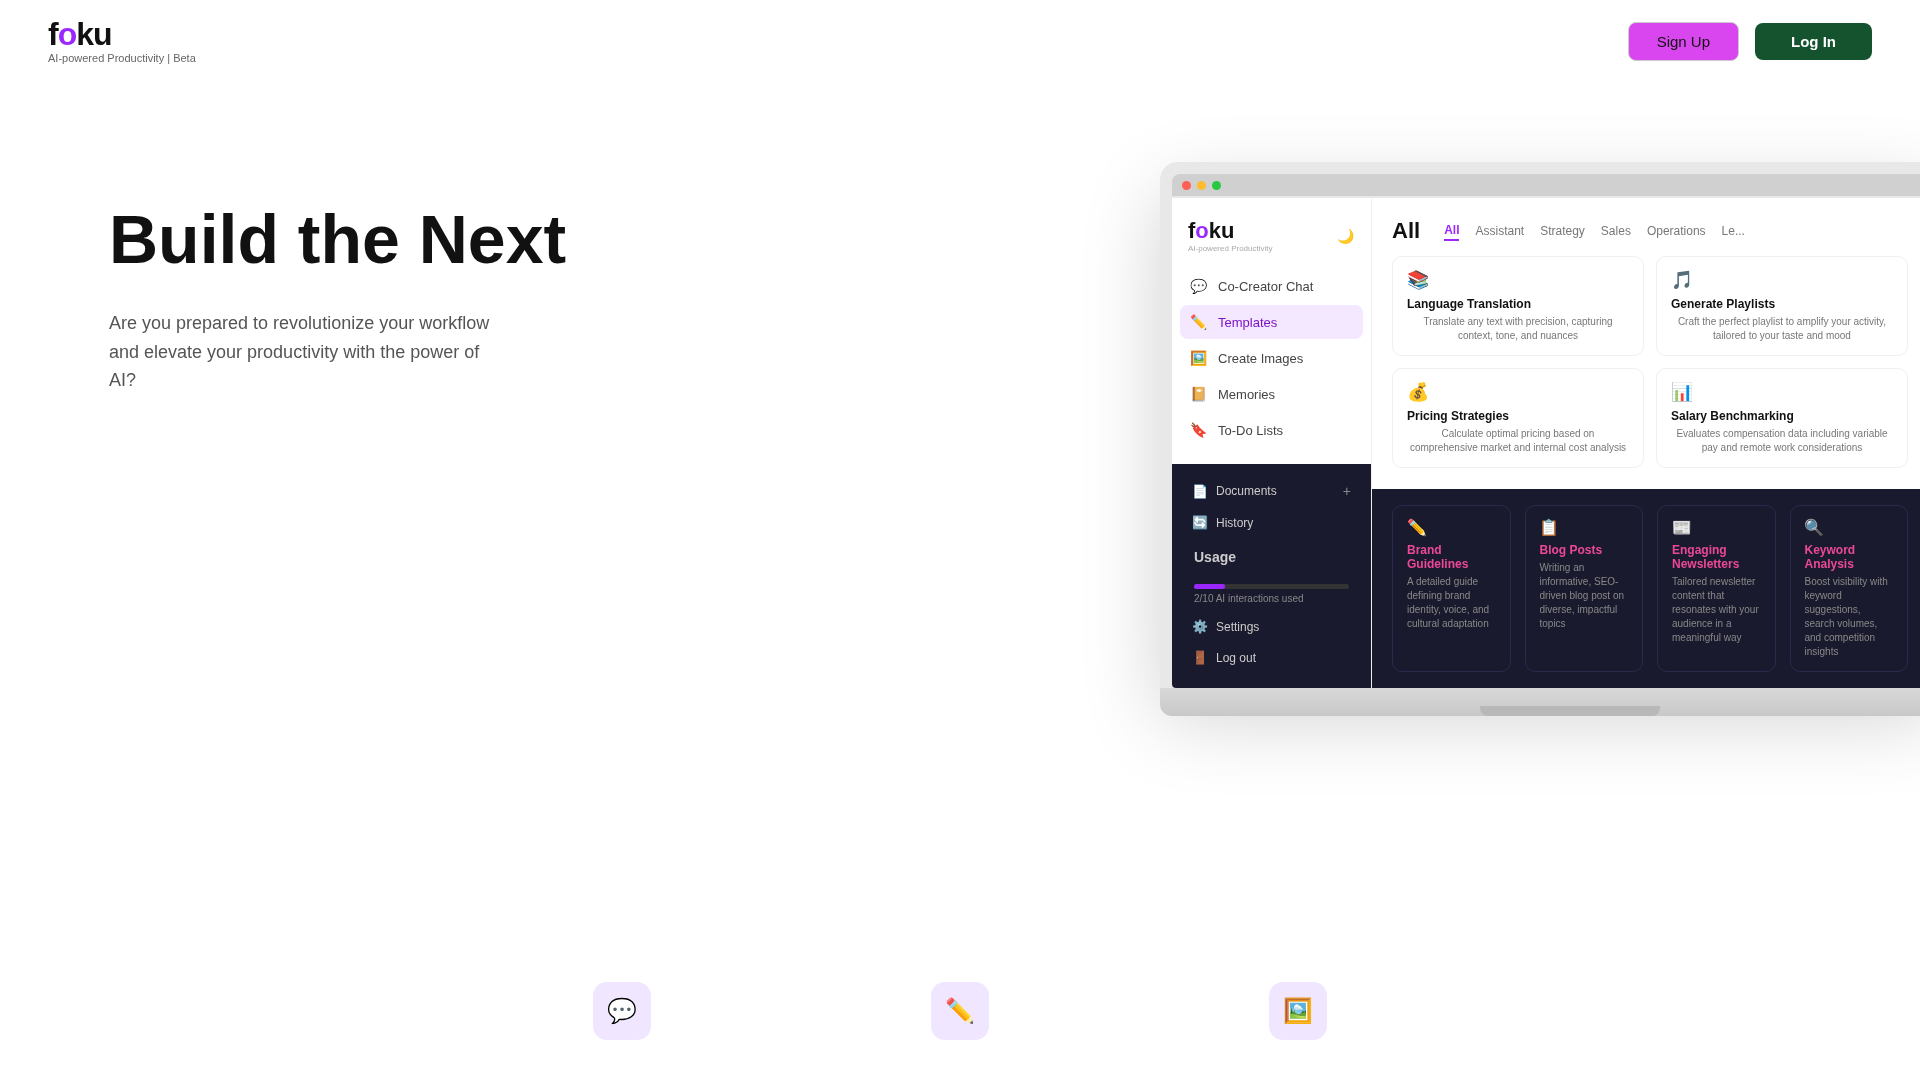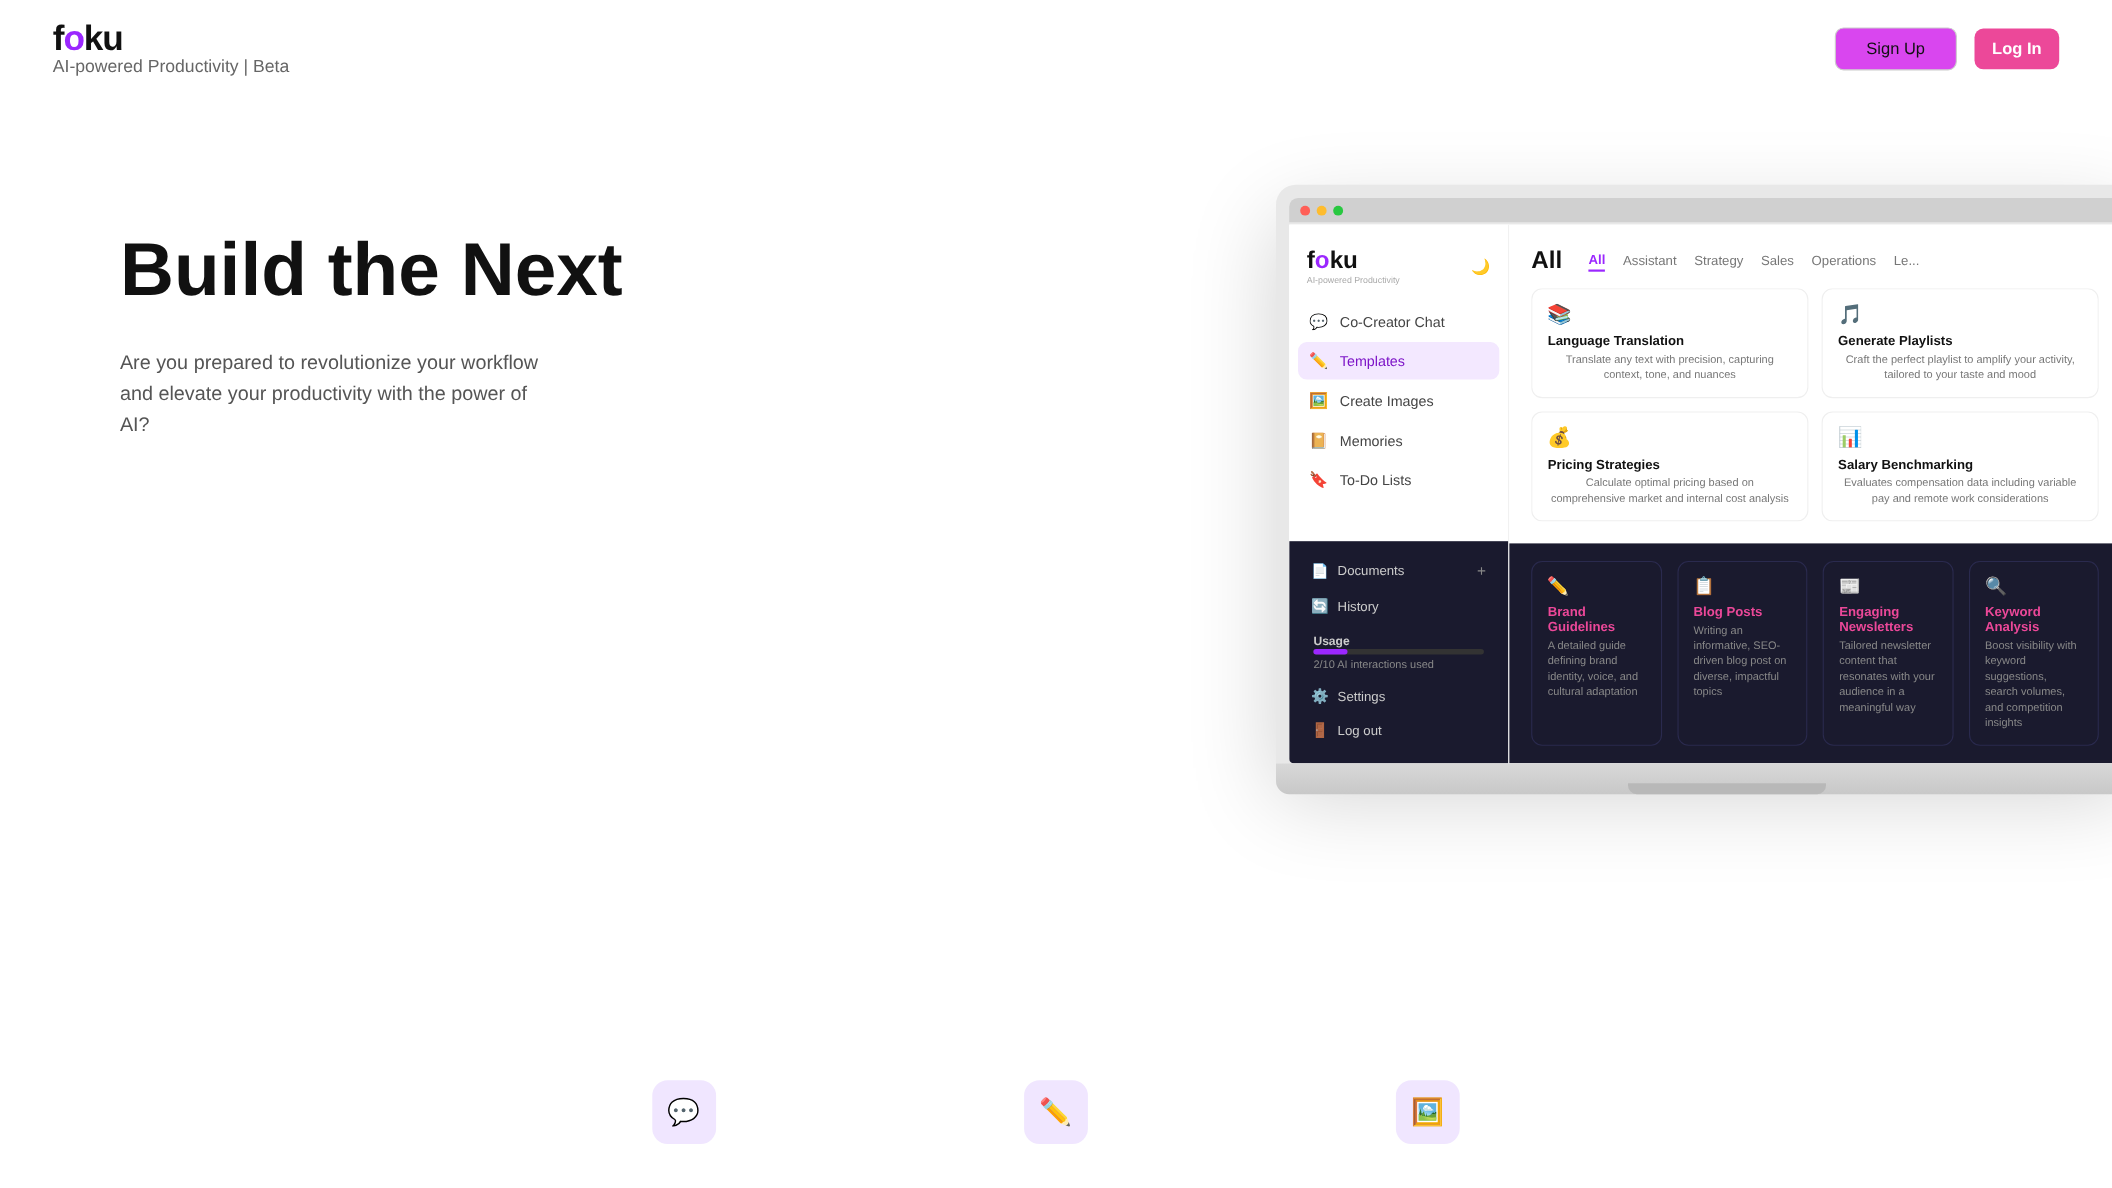--- a/index.html
+++ b/index.html
@@ -23,36 +23,36 @@
     }
     .logo-wrap { display: flex; flex-direction: column; }
     .logo-text {
       font-size: 32px;
       font-weight: 800;
       color: #111;
       letter-spacing: -1px;
       line-height: 1;
     }
     .logo-text span { color: #9b27ff; }
-    .logo-subtitle { font-size: 16px; color: #666; margin-top: 2px; text-align: right; }
+    .logo-subtitle { font-size: 11px; color: #666; margin-top: 2px; text-align: right; }
     .nav-buttons { display: flex; gap: 16px; align-items: center; }
     .btn-signup {
       border: 1.5px solid #ccc;
       background: #d946ef;
       padding: 10px 28px;
       border-radius: 8px;
       font-size: 15px;
       cursor: pointer;
       color: #111;
     }
     .btn-login {
-      background: #ec4899;
+      background: #14532d;
       color: #fff;
       border: none;
-      padding: 10px 16px;
+      padding: 10px 36px;
       border-radius: 8px;
       font-size: 15px;
       cursor: pointer;
       font-weight: 600;
     }
 
     
     .hero {
       display: flex;
       align-items: flex-start;
@@ -179,21 +179,21 @@
       padding: 7px 8px;
       border-radius: 6px;
       cursor: pointer;
       font-size: 12px;
       color: #ccc;
       margin-bottom: 2px;
     }
     .sidebar-bottom-icon { font-size: 13px; width: 16px; text-align: center; }
 
     .usage-section { padding: 10px 10px 8px 10px; }
-    .usage-label { font-size: 11px; color: #ccc; font-weight: 600; margin-bottom: 1px; }
+    .usage-label { font-size: 14px; color: #ccc; font-weight: 600; margin-bottom: 19px; }
     .usage-bar-bg { background: #333; border-radius: 4px; height: 5px; margin-bottom: 4px; }
     .usage-bar-fill { background: #9b27ff; height: 5px; border-radius: 4px; width: 20%; }
     .usage-text { font-size: 10px; color: #888; }
 
     
     .app-main {
       flex: 1;
       display: flex;
       flex-direction: column;
       overflow: hidden;

